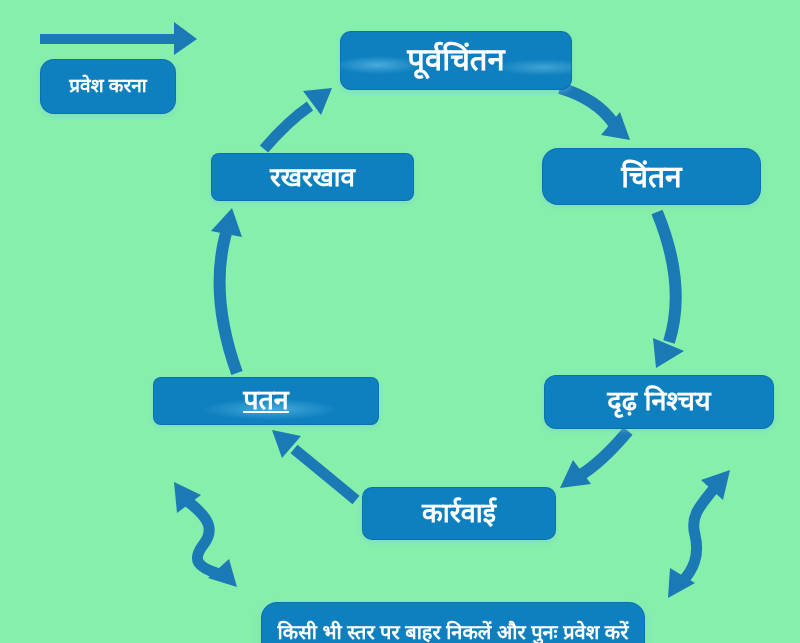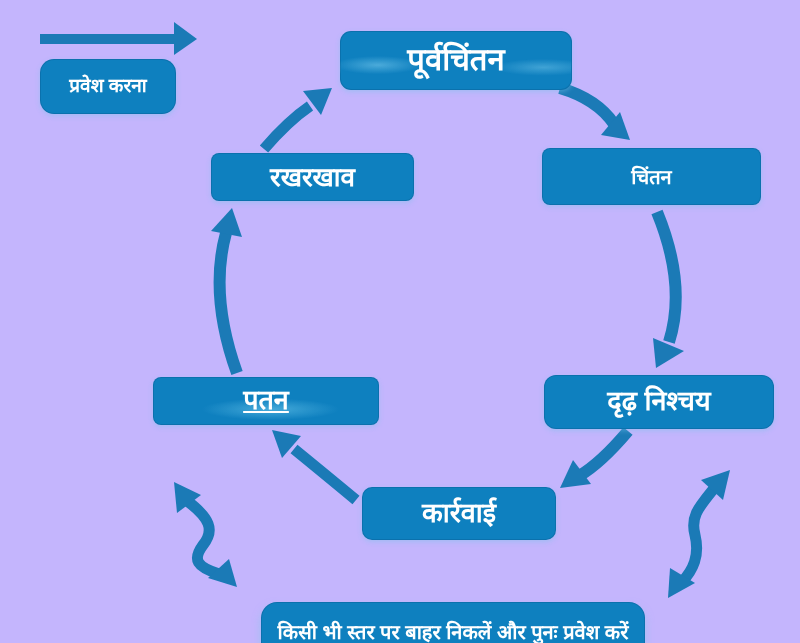--- a/index.html
+++ b/index.html
@@ -3,21 +3,21 @@
 <meta charset="utf-8">
 <style>
   html,body{margin:0;padding:0;}
   body{
     font-family:"Liberation Sans","DejaVu Sans",sans-serif;
     background:#ffffff;
   }
   .canvas{
     position:relative;
     width:800px;height:643px;
-    background:#c4b5fd;
+    background:#86efac;
     overflow:hidden;
   }
   .arrow-layer{
     position:absolute;left:0;top:0;width:800px;height:643px;
   }
   .stage-box{
     position:absolute;
     display:flex;align-items:center;justify-content:center;
     background:#0e80bf;
     color:#ffffff;
@@ -34,21 +34,21 @@
   #box-precontemplation{
     left:340px;top:31px;width:230px;height:57px;
     border-radius:11px;font-size:31px;
     background:
       radial-gradient(ellipse 62px 13px at 16% 58%, rgba(125,205,240,0.55), rgba(125,205,240,0) 70%),
       radial-gradient(ellipse 70px 12px at 88% 62%, rgba(125,205,240,0.45), rgba(125,205,240,0) 70%),
       #0e80bf;
   }
   #box-contemplation{
     left:542px;top:148px;width:217px;height:55px;
-    border-radius:8px;font-size:20px;
+    border-radius:16px;font-size:30px;
   }
   #box-determination{
     left:544px;top:375px;width:228px;height:52px;
     border-radius:12px;font-size:27px;
   }
   #box-action{
     left:362px;top:487px;width:192px;height:51px;
     border-radius:10px;font-size:27px;
   }
   #box-relapse{

